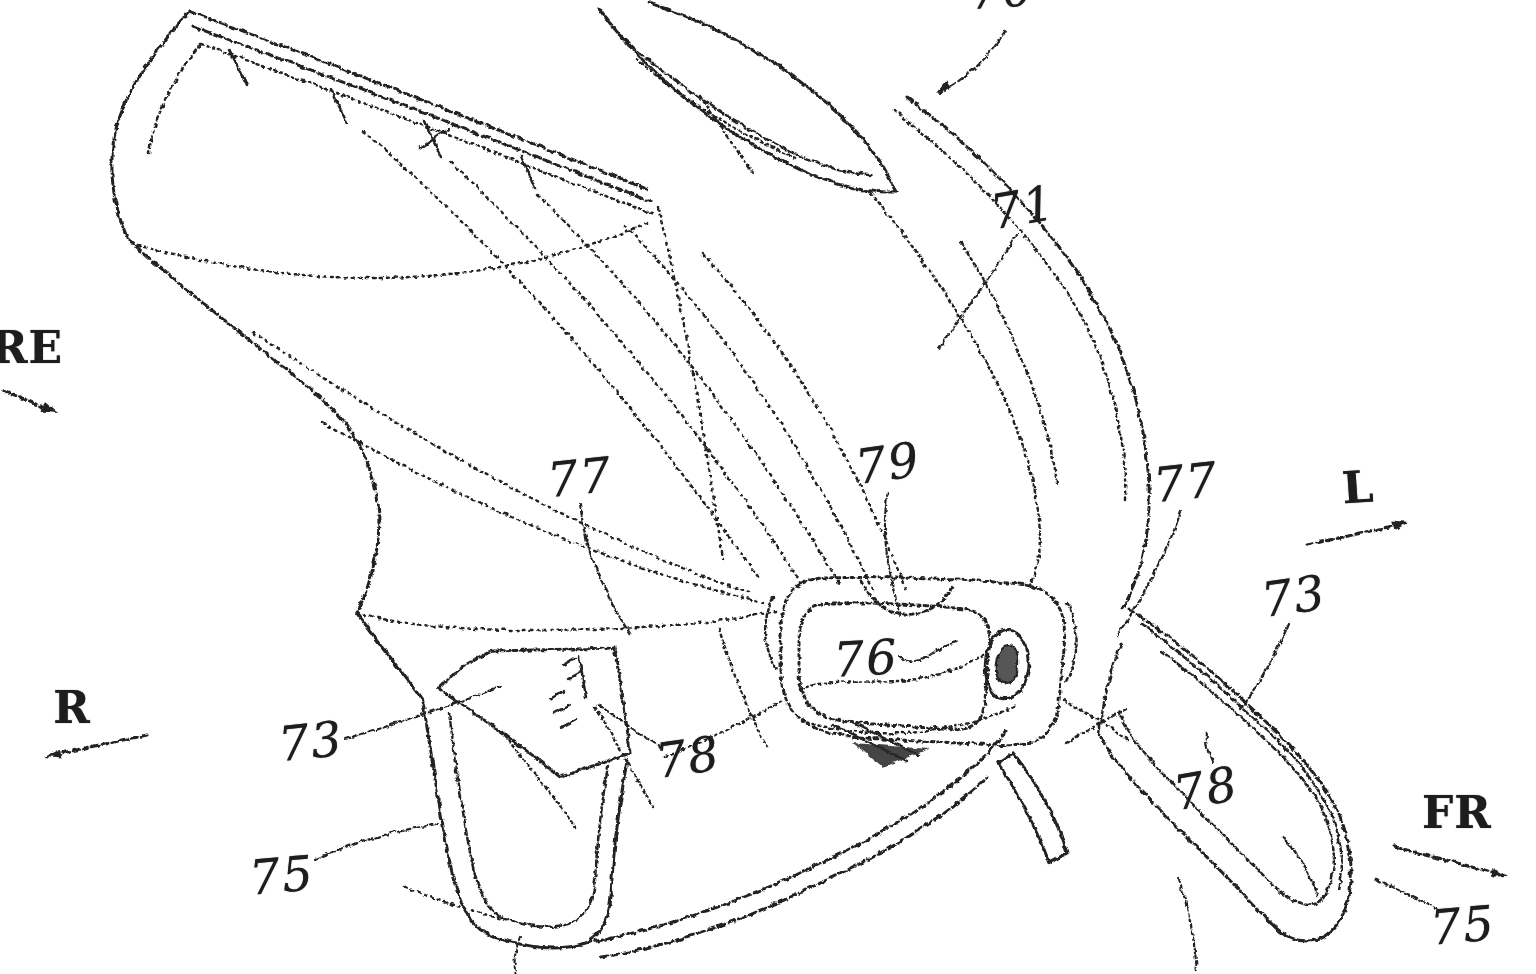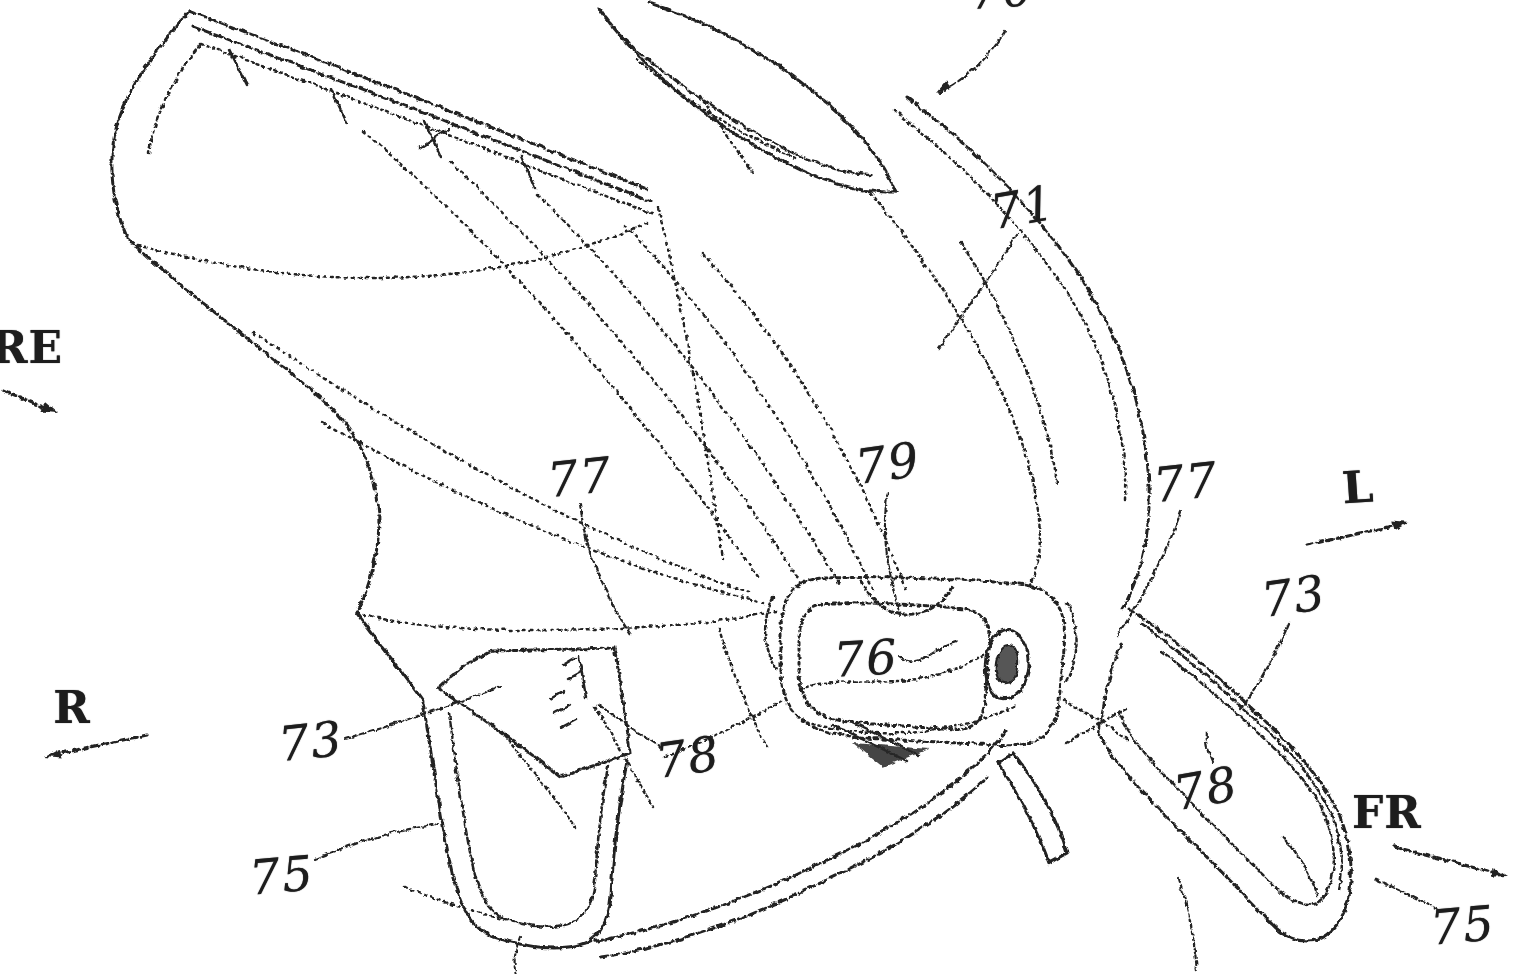--- a/index.html
+++ b/index.html
@@ -187,15 +187,15 @@
   <div class="label ref" style="left:866px;top:658px;--rot:-3deg">76</div>
   <div class="label ref" style="left:311px;top:741px;--rot:-6deg">73</div>
   <div class="label ref" style="left:688px;top:757px;--rot:-8deg">78</div>
   <div class="label ref" style="left:1206px;top:788px;--rot:-10deg">78</div>
   <div class="label ref" style="left:282px;top:875px;--rot:-5deg">75</div>
   <div class="label ref" style="left:1463px;top:925px;--rot:-5deg">75</div>
 
   <div class="label dir" style="left:27px;top:347px">RE</div>
   <div class="label dir" style="left:72px;top:707px">R</div>
   <div class="label dir" style="left:1358px;top:487px;--rot:-4deg">L</div>
-  <div class="label dir" style="left:1387px;top:812px">FR</div>
+  <div class="label dir" style="left:1457px;top:812px">FR</div>
 
 </div>
 
 </body></html>

